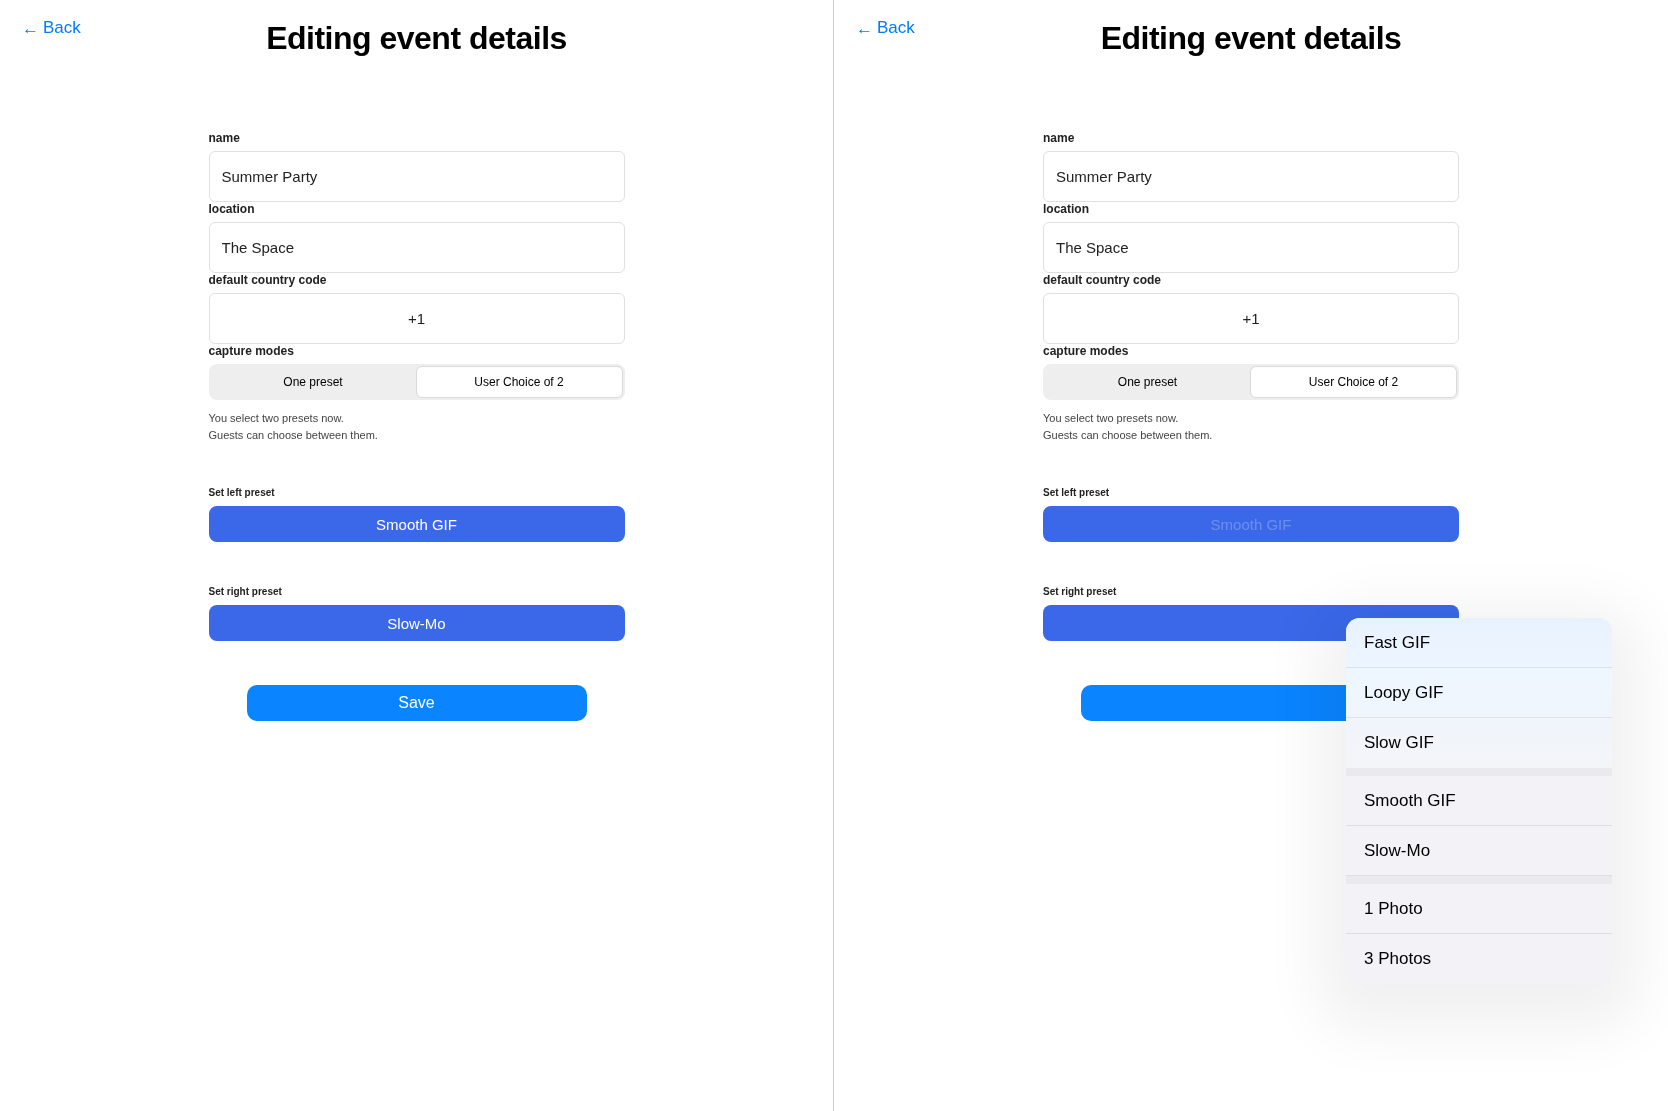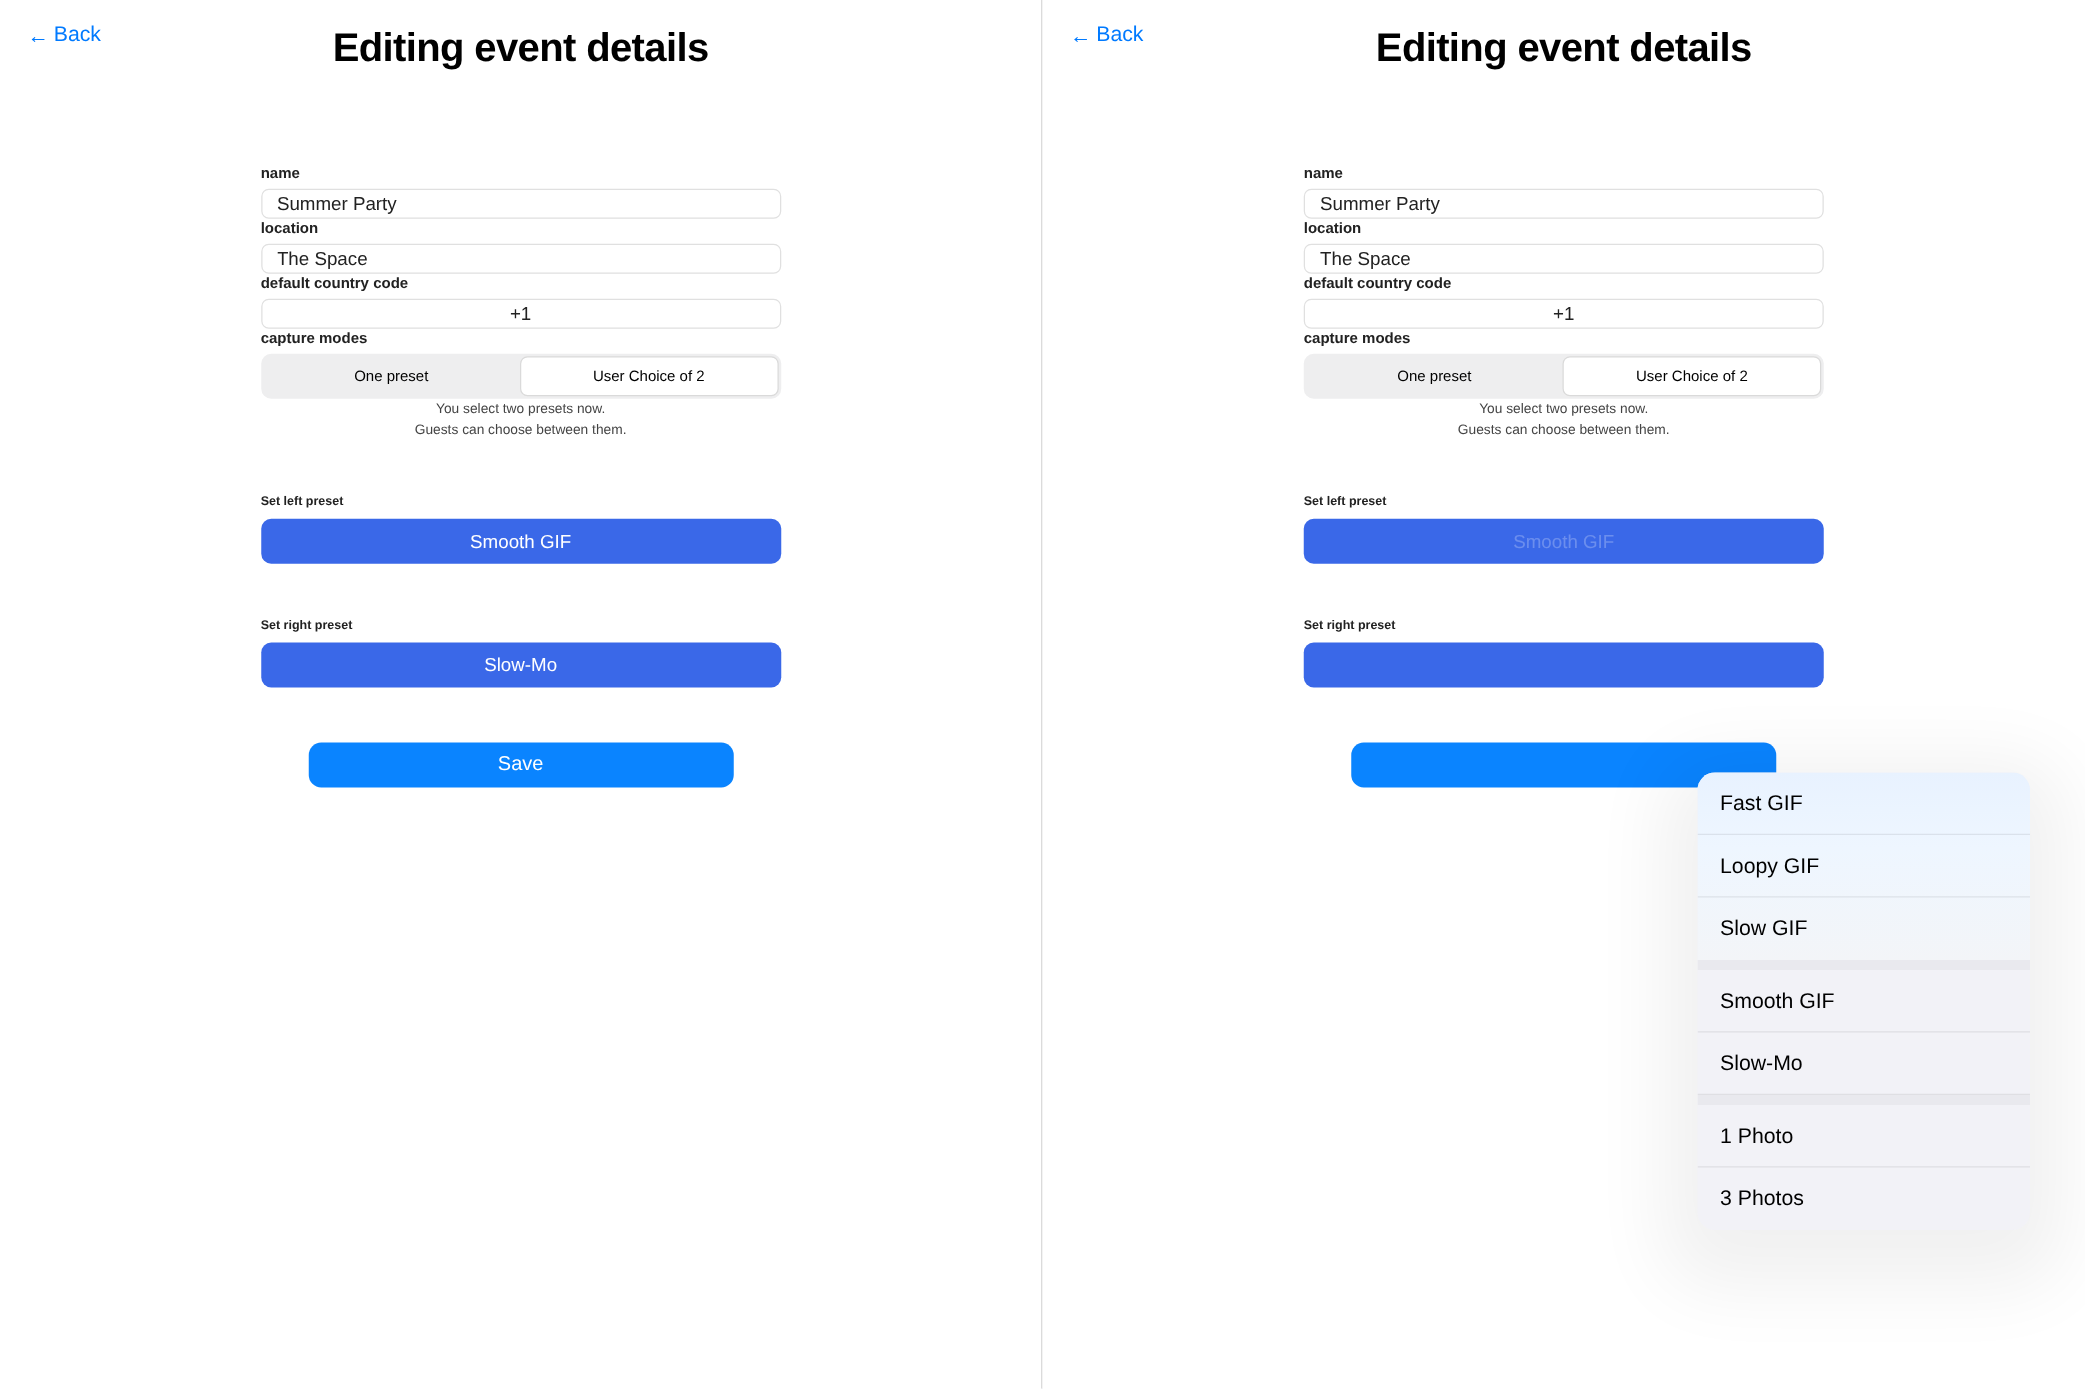--- a/index.html
+++ b/index.html
@@ -42,21 +42,21 @@
     margin: 74px auto 0 auto;
   }
   .label {
     font-size: 12px;
     font-weight: 600;
     color: #222;
     margin-bottom: 6px;
   }
   .text-input {
     width: 100%;
-    height: 24px;
+    height: 51px;
     border: 1px solid #e0e0e0;
     border-radius: 6px;
     padding: 0 12px;
     font-size: 15px;
     color: #222;
     background: #fff;
   }
   .text-input.centered { text-align: center; }
   .seg-control {
     display: flex;
@@ -75,23 +75,24 @@
     border-radius: 6px;
     cursor: pointer;
     color: #000000;
   }
   .seg-item.active {
     background: #fff;
     border: 1px solid #dadada;
     font-weight: 500;
   }
   .helper-text {
-    text-align: center;
+    text-align: left;
     font-size: 11px;
     color: #444;
+    margin-top: 10px;
     line-height: 1.5;
   }
   .preset-label {
     font-size: 10px;
     font-weight: 600;
     color: #222;
     margin-top: 44px;
     margin-bottom: 8px;
   }
   .preset-button {
@@ -119,21 +120,21 @@
     color: #fff;
     font-size: 16px;
     font-weight: 400;
     border: none;
     border-radius: 10px;
     cursor: pointer;
   }
 
   .popover {
     position: absolute;
-    left: 524px;
+    left: 512px;
     top: 618px;
     width: 266px;
     background: #f2f2f7;
     border-radius: 14px;
     box-shadow: 0 18px 60px 28px rgba(0,0,0,0.06);
     overflow: hidden;
   }
   .popover-group-sep { height: 8px; background: #e9e9ee; }
   .popover-item {
     height: 50px;

